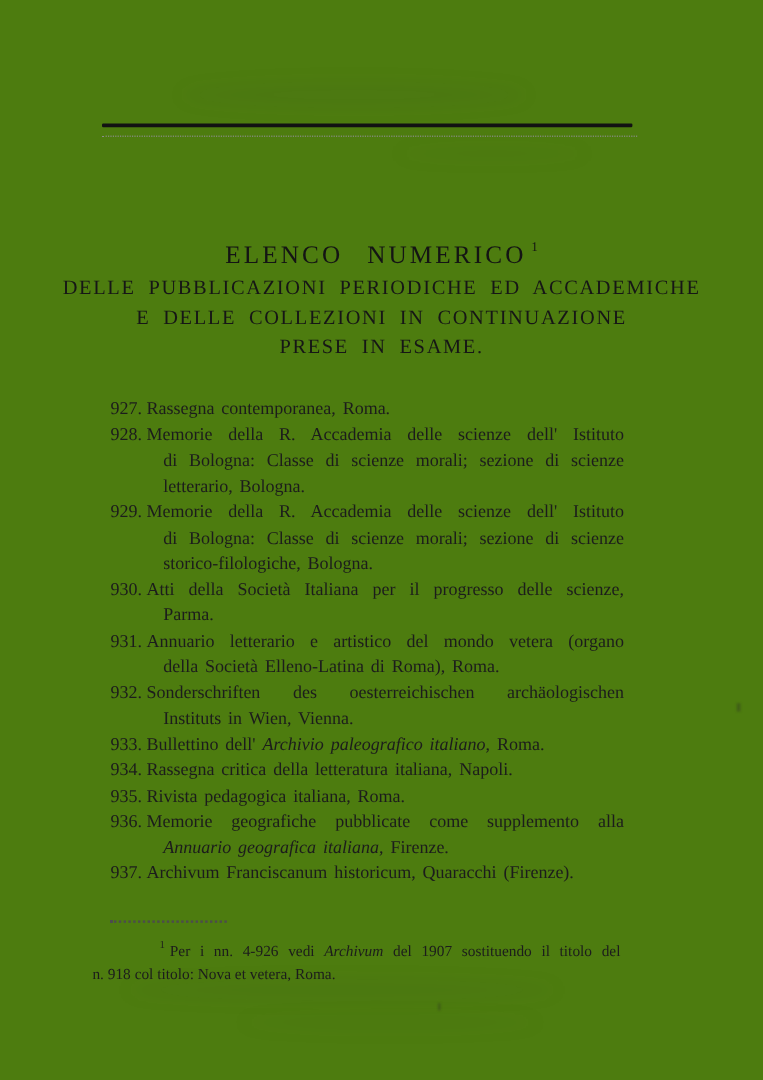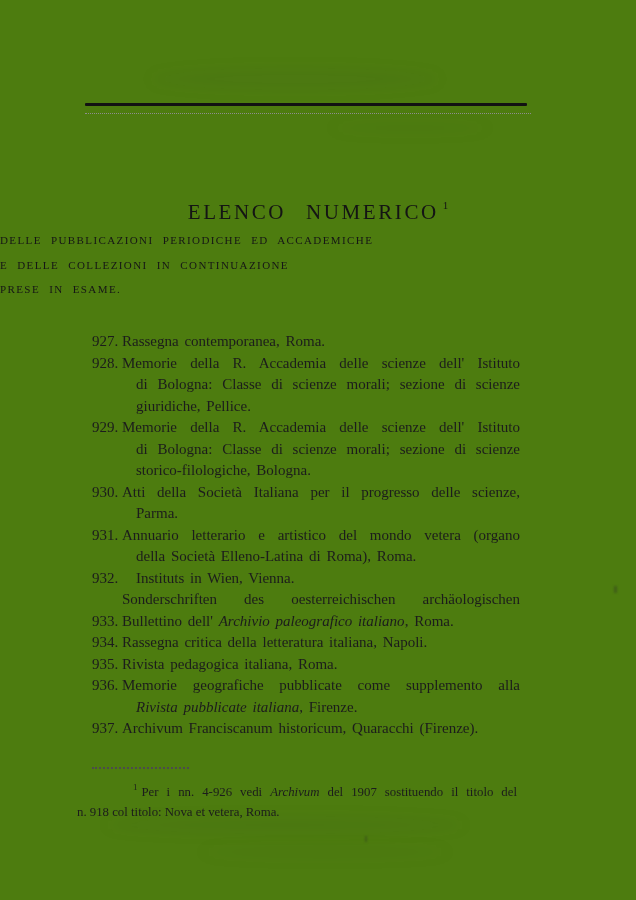--- a/index.html
+++ b/index.html
@@ -46,21 +46,22 @@
     font-size: 11px;
     position: relative;
     top: -2px;
     margin-left: 4px;
     letter-spacing: 0;
   }
   .subtitle {
     position: absolute;
     left: 0; top: 228px;
     width: 636px;
-    font-size: 11px;
+    text-align: center;
+    font-size: 17px;
     letter-spacing: 1.4px;
     word-spacing: 5px;
     line-height: 24.6px;
     color: #161616;
   }
 
   
   .entries {
     position: absolute;
     left: 92px; top: 331px;
@@ -131,59 +132,59 @@
 
   <div class="entries" id="entries">
       <div class="entry">
         <span class="num">927.</span>
         <div class="line first last"><span>Rassegna contemporanea, Roma.</span></div>
       </div>
       <div class="entry">
         <span class="num">928.</span>
         <div class="line first"><span>Memorie della R. Accademia delle scienze dell' Istituto</span></div>
         <div class="line"><span>di Bologna: Classe di scienze morali; sezione di scienze</span></div>
-        <div class="line last"><span>giuridiche, Pellice.</span></div>
+        <div class="line last"><span>letterario, Bologna.</span></div>
       </div>
       <div class="entry">
         <span class="num">929.</span>
         <div class="line first"><span>Memorie della R. Accademia delle scienze dell' Istituto</span></div>
         <div class="line"><span>di Bologna: Classe di scienze morali; sezione di scienze</span></div>
         <div class="line last"><span>storico-filologiche, Bologna.</span></div>
       </div>
       <div class="entry">
         <span class="num">930.</span>
         <div class="line first"><span>Atti della Società Italiana per il progresso delle scienze,</span></div>
         <div class="line last"><span>Parma.</span></div>
       </div>
       <div class="entry">
         <span class="num">931.</span>
         <div class="line first"><span>Annuario letterario e artistico del mondo vetera (organo</span></div>
         <div class="line last"><span>della Società Elleno-Latina di Roma), Roma.</span></div>
       </div>
       <div class="entry">
         <span class="num">932.</span>
+        <div class="line first"><span>Sonderschriften des oesterreichischen archäologischen</span></div>
         <div class="line last"><span>Instituts in Wien, Vienna.</span></div>
-        <div class="line first"><span>Sonderschriften des oesterreichischen archäologischen</span></div>
       </div>
       <div class="entry">
         <span class="num">933.</span>
         <div class="line first last"><span>Bullettino dell' </span><i>Archivio paleografico italiano</i><span>, Roma.</span></div>
       </div>
       <div class="entry">
         <span class="num">934.</span>
         <div class="line first last"><span>Rassegna critica della letteratura italiana, Napoli.</span></div>
       </div>
       <div class="entry">
         <span class="num">935.</span>
         <div class="line first last"><span>Rivista pedagogica italiana, Roma.</span></div>
       </div>
       <div class="entry">
         <span class="num">936.</span>
         <div class="line first"><span>Memorie geografiche pubblicate come supplemento alla</span></div>
-        <div class="line last"><i>Rivista pubblicate italiana</i><span>, Firenze.</span></div>
+        <div class="line last"><i>Annuario geografica italiana</i><span>, Firenze.</span></div>
       </div>
       <div class="entry">
         <span class="num">937.</span>
         <div class="line first last"><span>Archivum Franciscanum historicum, Quaracchi (Firenze).</span></div>
       </div>
     </div>
 
   <div class="fn-rule"></div>
   <div class="footnote" id="footnote">
       <div class="fn-line first"><sup>1</sup><span>Per i nn. 4-926 vedi </span><i>Archivum</i><span> del 1907 sostituendo il titolo del</span></div>

